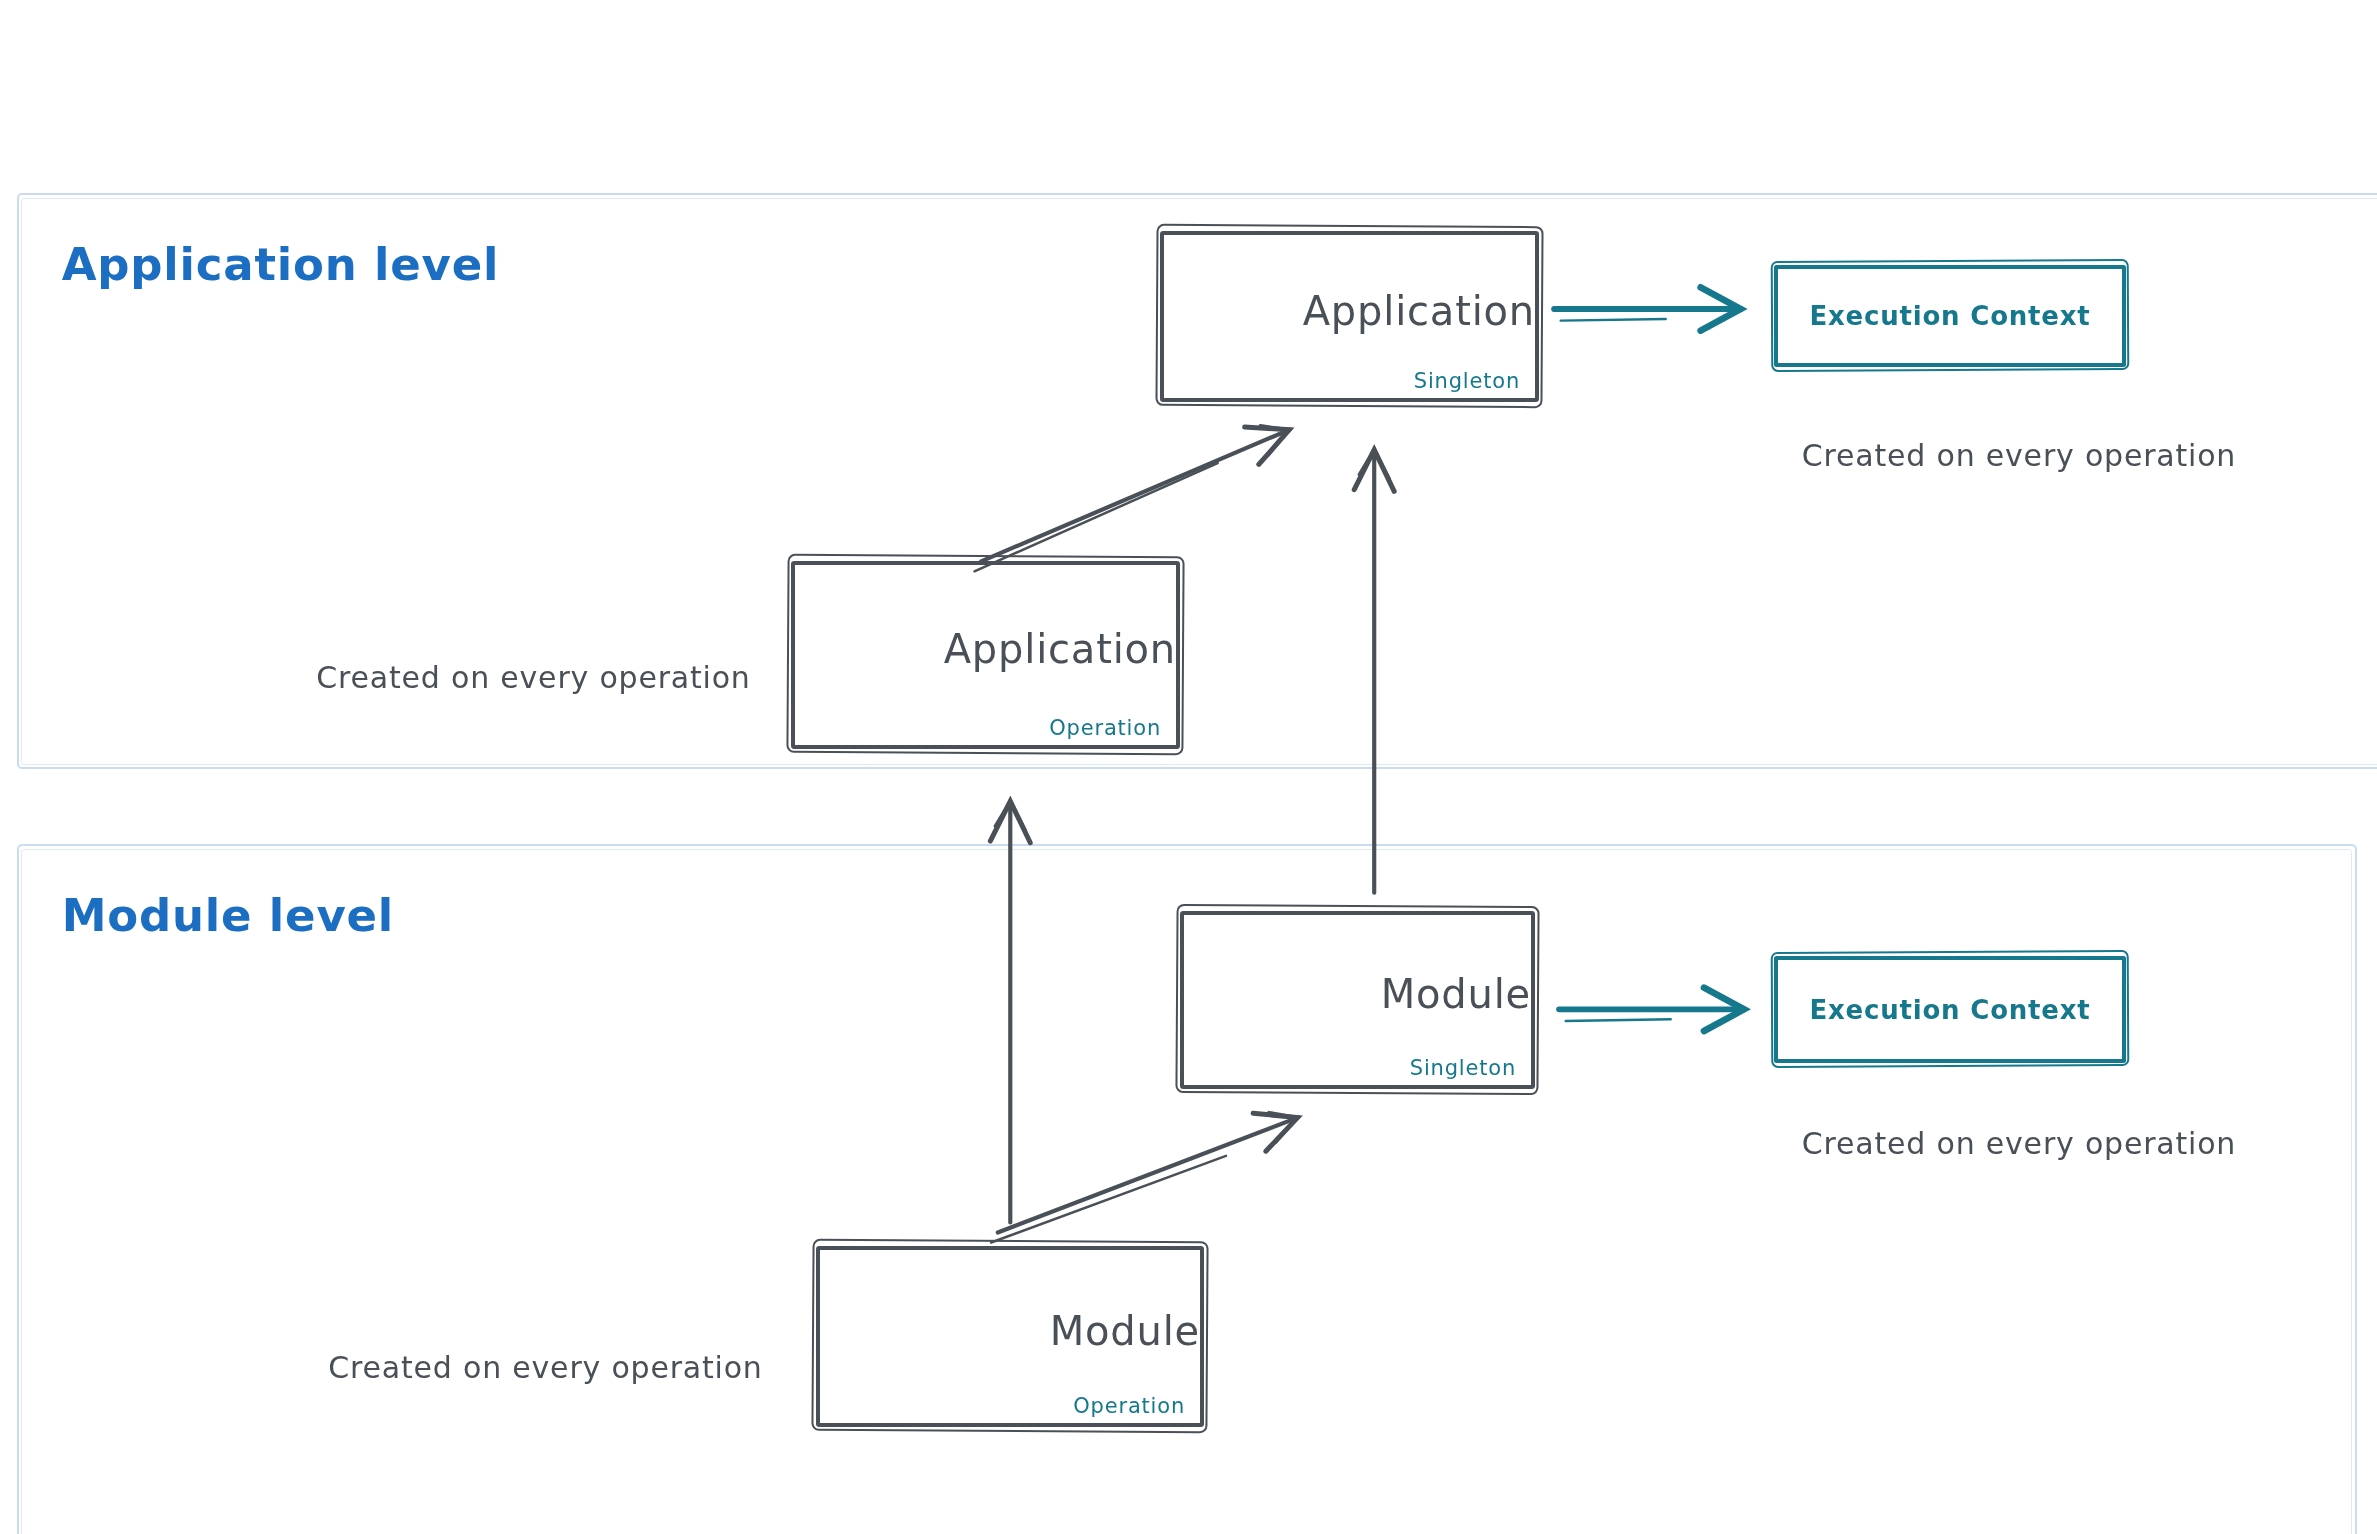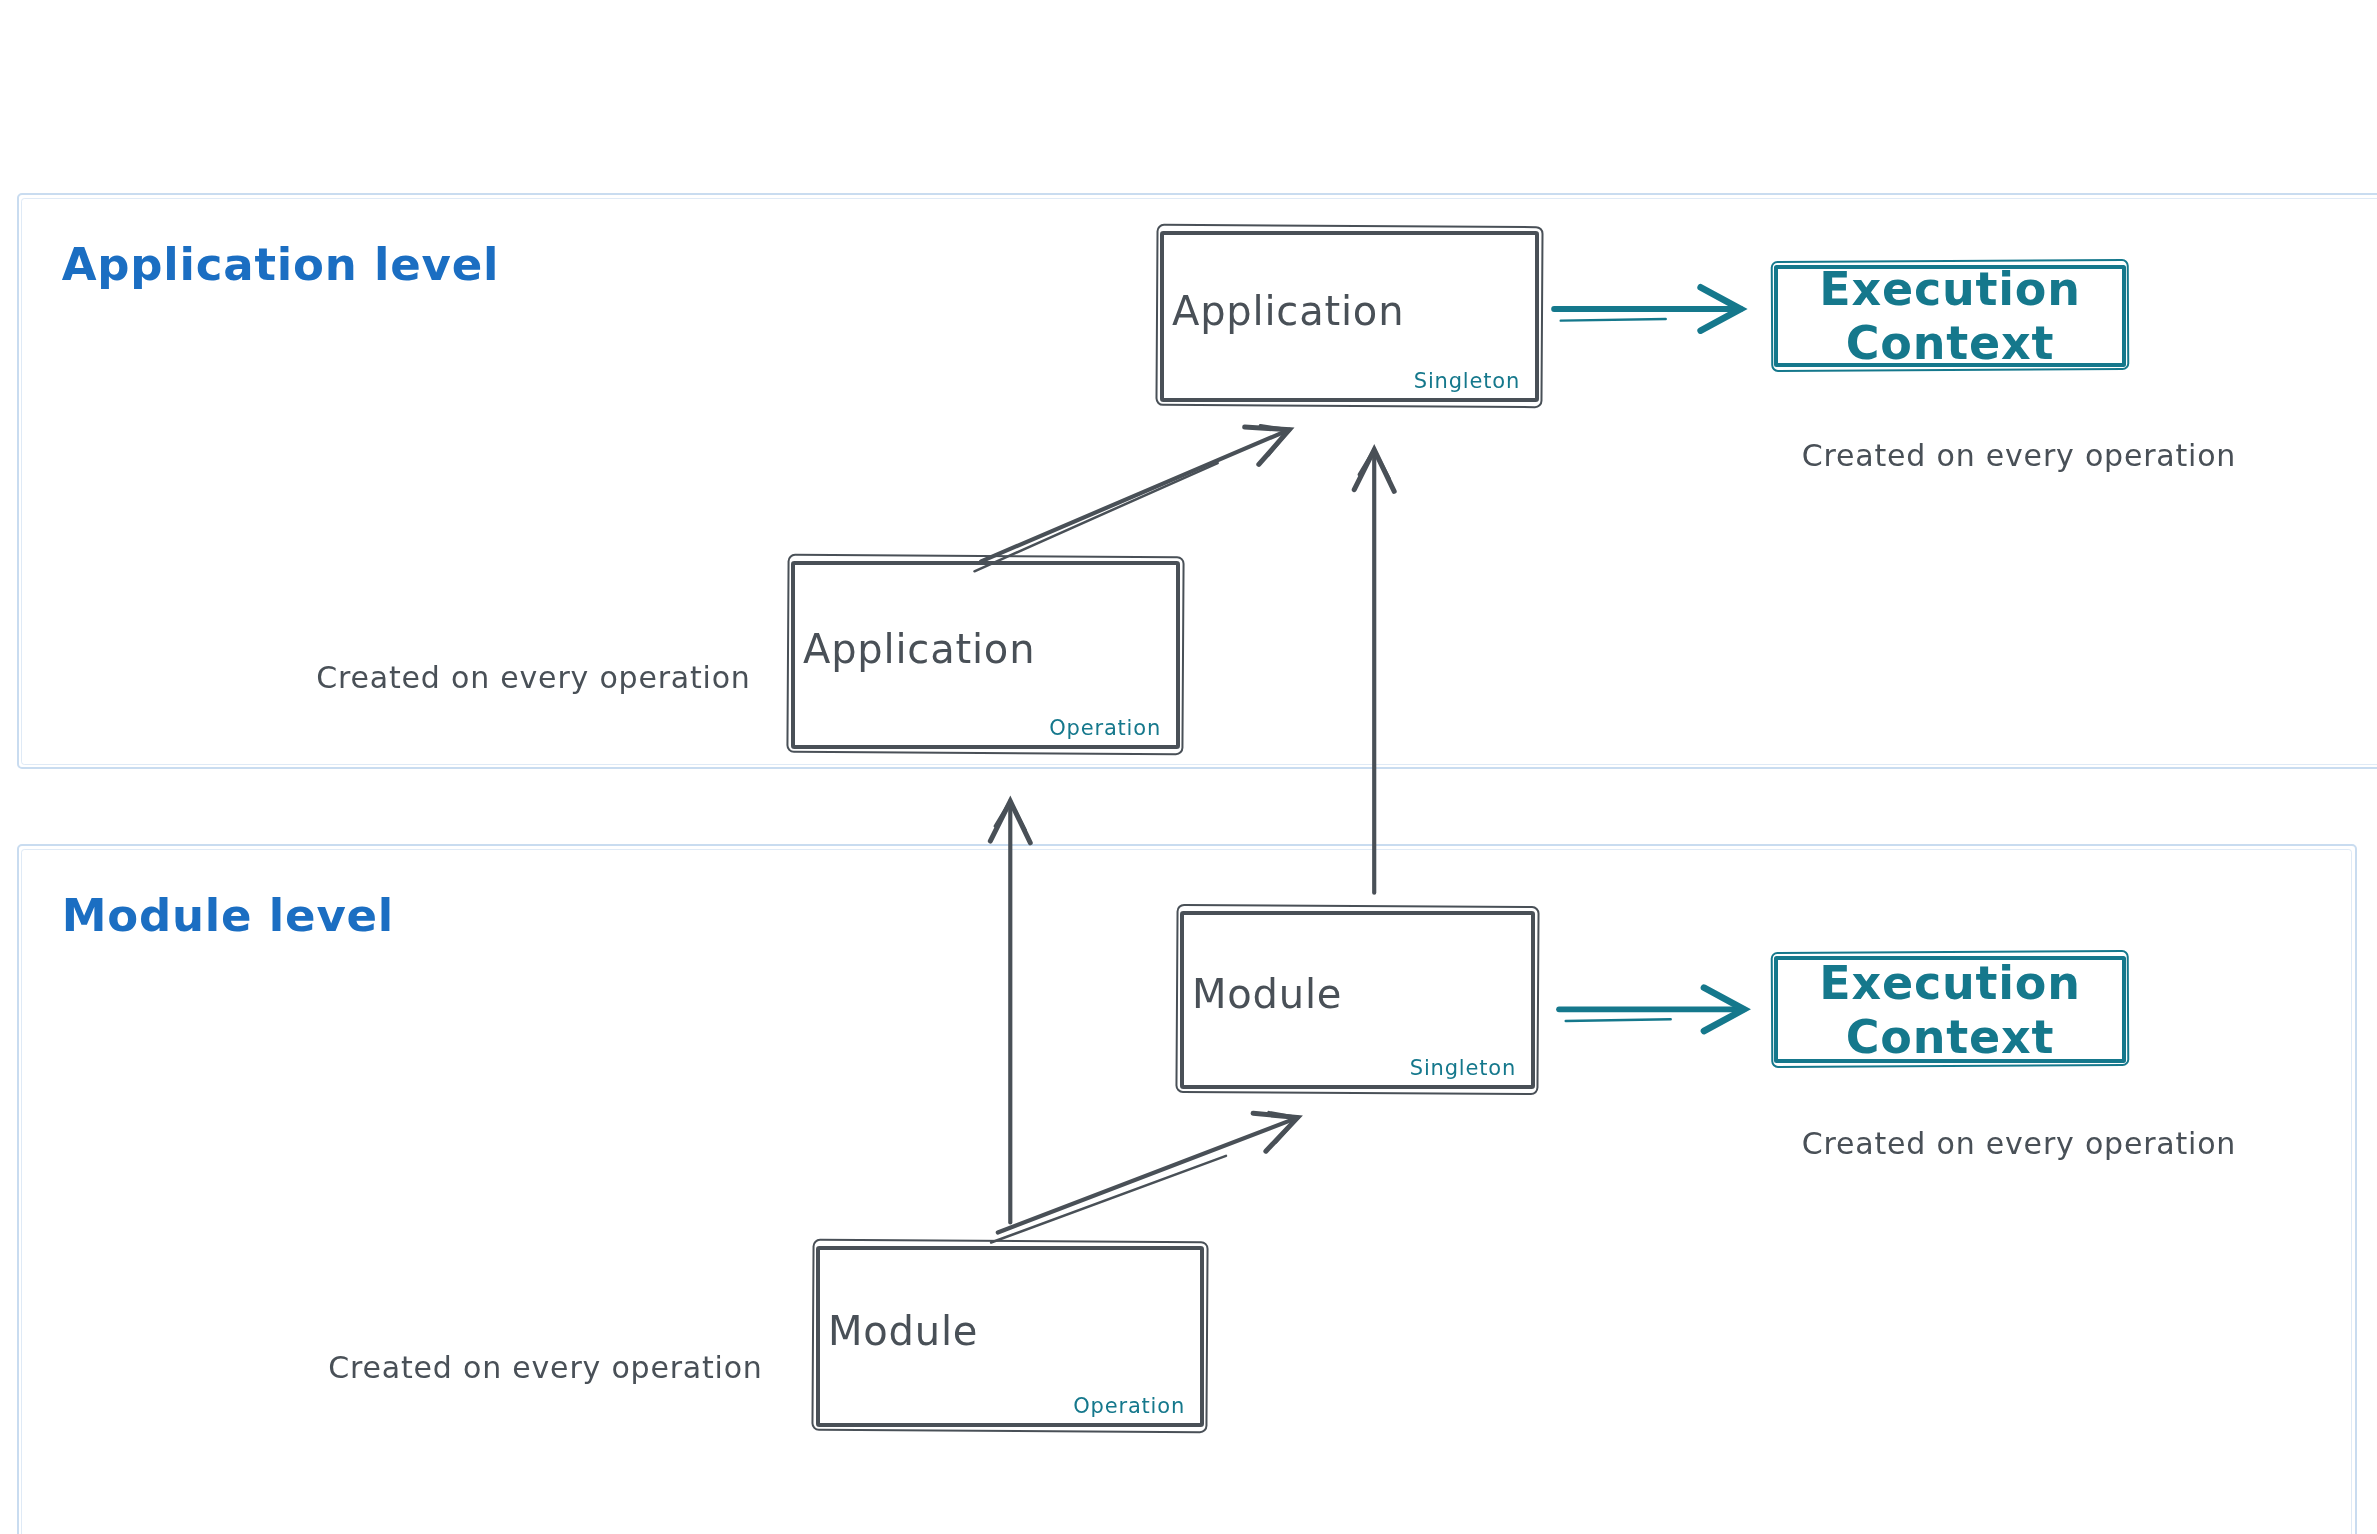--- a/index.html
+++ b/index.html
@@ -21,32 +21,32 @@
   
   .lane{position:absolute;left:16.7px;width:2336px;border:2.5px solid var(--lane,#c9dcf0);border-radius:5px;background:transparent;}
   .lane::before{content:"";position:absolute;inset:2.5px;border:0.8px solid var(--lane,#c9dcf0);border-radius:3.3px;opacity:.6;pointer-events:none;}
   .lane-app{top:193px;height:572px;padding-left:32px;}
   .lane-module{top:844px;height:697px;}
   .lane-label{position:absolute;left:43px;top:43px;font-size:45px;font-weight:600;color:var(--blue,#1b6ec2);letter-spacing:0.8px;}
 
   
   .node{position:absolute;background:#fff;border:4.2px solid var(--dark,#495057);border-radius:3.3px;}
   .node::before{content:"";position:absolute;inset:-10px -7.5px -9.2px -8.3px;border:2.1px solid var(--dark,#495057);border-radius:7.5px;transform:rotate(.35deg);pointer-events:none;}
-  .node .node-title{position:absolute;left:8px;right:0;top:50%;transform:translateY(-62%);text-align:left;font-size:40px;font-weight:500;color:var(--dark,#495057);letter-spacing:0.8px;}
+  .node .node-title{position:absolute;left:0;right:0;top:50%;transform:translateY(-62%);text-align:right;font-size:40px;font-weight:500;color:var(--dark,#495057);letter-spacing:0.8px;}
   .node .node-scope{position:absolute;right:15px;bottom:5px;font-size:21px;font-weight:400;color:var(--teal,#15788c);letter-spacing:0.8px;}
 
   #app-singleton{left:1160px;top:231px;width:371px;height:163px;}
   #app-operation{left:791px;top:561px;width:381px;height:180px;}
   #module-singleton{left:1180px;top:911px;width:347px;height:170px;}
   #module-operation{left:816px;top:1246px;width:380px;height:173px;}
 
   
   .exec{position:absolute;background:#fff;border:4.2px solid var(--teal,#15788c);border-radius:2.5px;}
   .exec::before{content:"";position:absolute;inset:-9.2px -6.7px -8.3px -7.5px;border:2.1px solid var(--teal,#15788c);border-radius:6.7px;transform:rotate(-.3deg);pointer-events:none;}
-  .exec span{position:absolute;left:0;right:0;top:50%;transform:translateY(-50%);text-align:center;font-size:46px;font-weight:600;color:var(--teal,#15788c);letter-spacing:0.8px;}
+  .exec span{position:absolute;left:0;right:0;top:50%;transform:translateY(-50%);text-align:center;font-size:26px;font-weight:600;color:var(--teal,#15788c);letter-spacing:0.8px;}
   #exec-app{left:1774px;top:265px;width:344px;height:94px;}
   #exec-module{left:1774px;top:956px;width:344px;height:99px;}
 
   
   .note{position:absolute;font-size:30px;font-weight:500;color:var(--dark,#495057);text-align:center;letter-spacing:0.8px;}
   #note-app-left{left:267px;top:630px;width:533px;}
   #note-app-right{left:1769px;top:408px;width:500px;}
   #note-module-right{left:1769px;top:1096px;width:500px;}
   #note-module-left{left:279px;top:1320px;width:533px;}
 

